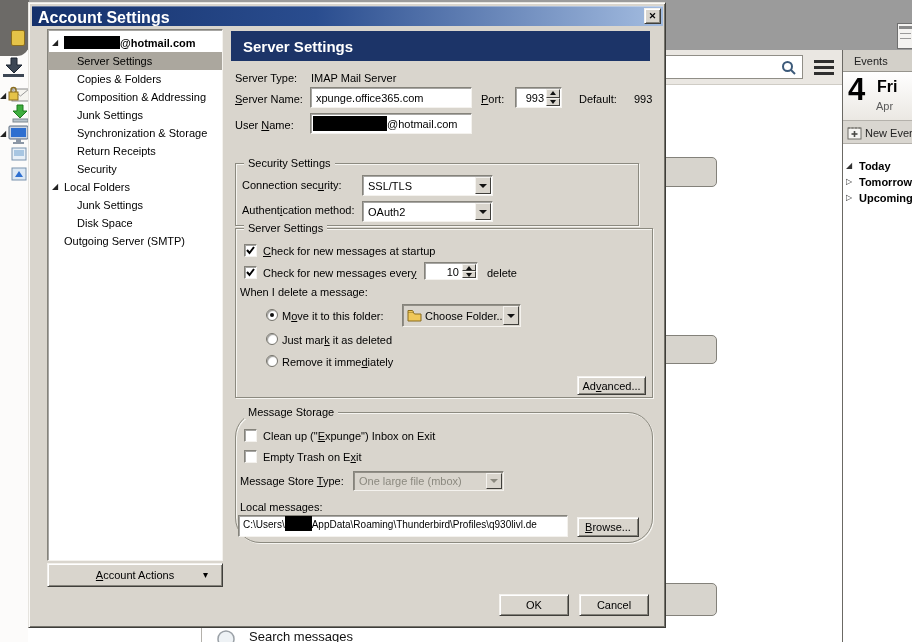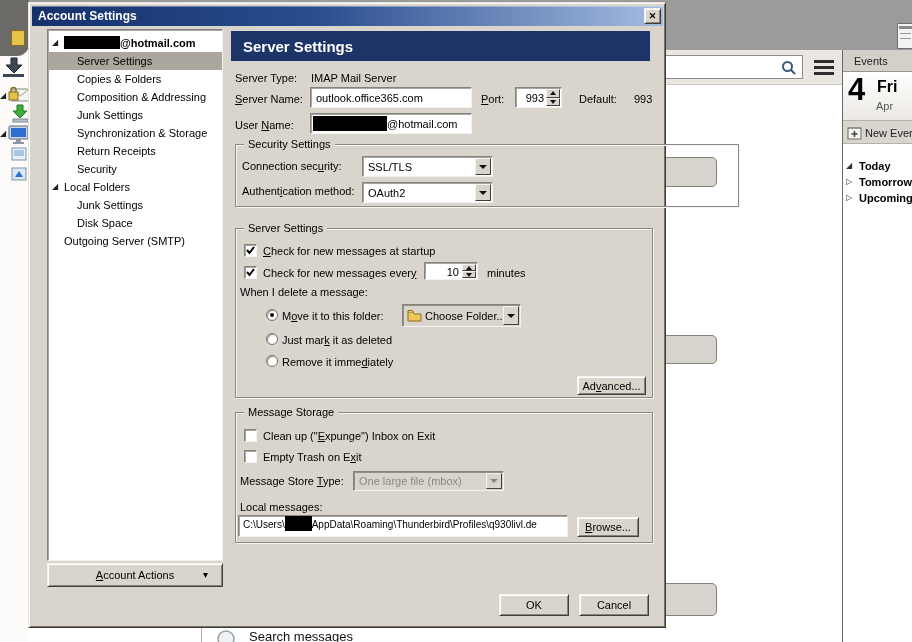--- a/index.html
+++ b/index.html
@@ -168,21 +168,21 @@
       <div class="erow">
         <span class="tw">▷</span>
         <span>Upcoming</span>
       </div>
     </div>
   </div>
 
   <div class="abs" style="left:28px;top:2px;width:638px;height:626px;background:#d9d5cd;border:1px solid;border-color:#e6e4df #3e3d39 #3e3d39 #e6e4df;box-shadow: inset 1px 1px 0 #fbfaf8, inset -1px -1px 0 #75736b;">
 
     <div class="abs" style="left:3px;top:3px;width:631px;height:20px;background:linear-gradient(90deg,#15316b 0%,#2a4d8f 45%,#a3bce0 100%);box-shadow:inset 0 1px 0 rgba(255,255,255,.35);">
-      <span class="abs" style="left:6px;top:3px;font-size:12px;font-weight:bold;color:#fff;white-space:nowrap;">Account Settings</span>
+      <span class="abs" style="left:6px;top:3px;font-size:16px;font-weight:bold;color:#fff;white-space:nowrap;">Account Settings</span>
       <div class="abs btn raised" style="right:2px;top:2px;width:17px;height:16px;">
         <span style="font-size:9px;font-weight:bold;line-height:9px;">✕</span>
       </div>
     </div>
 
     <div class="abs sunken" style="left:18px;top:26px;width:176px;height:532px;overflow:hidden;">
       <div style="padding-top:4px;">
         <div class="trow l0">
           <span class="tw">◢</span>
           <span class="redact" style="width:56px;height:13px;vertical-align:-2px;"></span><b>@hotmail.com</b>
@@ -211,21 +211,21 @@
 
     <div class="abs" style="left:202px;top:28px;width:419px;height:30px;background:#1c3468;">
       <span class="abs" style="left:12px;top:7px;font-size:15px;font-weight:bold;color:#fff;white-space:nowrap;">Server Settings</span>
     </div>
 
     <span class="lbl" style="left:206px;top:69px;">Server Type:</span>
     <span class="lbl" style="left:282px;top:69px;">IMAP Mail Server</span>
 
     <span class="lbl" style="left:206px;top:90px;"><u>S</u>erver Name:</span>
     <div class="abs sunken" style="left:281px;top:84px;width:162px;height:21px;">
-      <span class="abs lbl" style="left:5px;top:4px;">outlook.office365.com</span>
+      <span class="abs lbl" style="left:5px;top:4px;">xpunge.office365.com</span>
     </div>
     <span class="lbl" style="left:452px;top:90px;"><u>P</u>ort:</span>
     <div class="abs sunken" style="left:486px;top:84px;width:47px;height:21px;">
       <span class="abs lbl" style="right:17px;top:4px;">993</span>
       <div class="spinner">
         <div>
             <div class="tri-up-s"></div>
           </div>
         <div>
             <div class="tri-down-s"></div>
@@ -234,21 +234,21 @@
     </div>
     <span class="lbl" style="left:550px;top:90px;">Default:</span>
     <span class="lbl" style="left:605px;top:90px;">993</span>
 
     <span class="lbl" style="left:206px;top:116px;">User <u>N</u>ame:</span>
     <div class="abs sunken" style="left:281px;top:110px;width:162px;height:21px;white-space:nowrap;overflow:hidden;">
       <span class="redact abs" style="left:2px;top:2px;width:74px;height:15px;"></span>
       <span class="abs lbl" style="left:76px;top:4px;">@hotmail.com</span>
     </div>
 
-    <div class="groupbox" style="left:206px;top:141px;width:504px;height:63px;">
+    <div class="groupbox" style="left:206px;top:160px;width:404px;height:63px;">
       <span class="legend">Security Settings</span>
       <span class="abs lbl" style="left:6px;top:15px;">Connection sec<u>u</u>rity:</span>
       <div class="abs sunken" style="left:126px;top:11px;width:131px;height:21px;">
         <span class="abs lbl" style="left:5px;top:4px;">SSL/TLS</span>
         <div class="ddarrowbtn">
             <div class="tri-down"></div>
           </div>
       </div>
       <span class="abs lbl" style="left:6px;top:40px;">Authent<u>i</u>cation method:</span>
       <div class="abs sunken" style="left:126px;top:37px;width:131px;height:21px;">
@@ -279,21 +279,21 @@
         <span class="abs lbl" style="right:18px;top:3px;">10</span>
         <div class="spinner">
           <div>
               <div class="tri-up-s"></div>
             </div>
           <div>
               <div class="tri-down-s"></div>
             </div>
         </div>
       </div>
-      <span class="abs lbl" style="left:251px;top:38px;">minutes</span>
+      <span class="abs lbl" style="left:251px;top:38px;">delete</span>
 
       <span class="abs lbl" style="left:4px;top:57px;">When I delete a message:</span>
 
       <div class="radio" style="left:30px;top:80px;">
           <div class="dot"></div>
         </div>
       <span class="abs lbl" style="left:46px;top:81px;">M<u>o</u>ve it to this folder:</span>
       <div class="abs sunken" style="left:166px;top:75px;width:119px;height:23px;background:#d9d5cd;">
         <div class="abs" style="left:4px;top:4px;width:15px;height:13px;">
           <svg width="15" height="13">
@@ -311,21 +311,21 @@
       <span class="abs lbl" style="left:46px;top:105px;">Just mar<u>k</u> it as deleted</span>
 
       <div class="radio" style="left:30px;top:126px;"></div>
       <span class="abs lbl" style="left:46px;top:127px;">Remove it imme<u>d</u>iately</span>
 
       <div class="abs btn raised" style="left:341px;top:147px;width:69px;height:19px;">
         <span>Ad<u>v</u>anced...</span>
       </div>
     </div>
 
-    <div class="groupbox" style="left:206px;top:409px;width:418px;height:131px;">
+    <div class="groupbox" style="left:206px;top:409px;width:418px;height:131px;border-radius:25px;">
       <span class="legend">Message Storage</span>
 
       <div class="checkbox" style="left:8px;top:16px;"></div>
       <span class="abs lbl" style="left:27px;top:17px;">Clean up ("<u>E</u>xpunge") Inbox on Exit</span>
 
       <div class="checkbox" style="left:8px;top:37px;"></div>
       <span class="abs lbl" style="left:27px;top:38px;">Empty Trash on E<u>x</u>it</span>
 
       <span class="abs lbl" style="left:4px;top:62px;">Message Store <u>T</u>ype:</span>
       <div class="abs sunken" style="left:117px;top:58px;width:151px;height:20px;background:#d9d5cd;">

